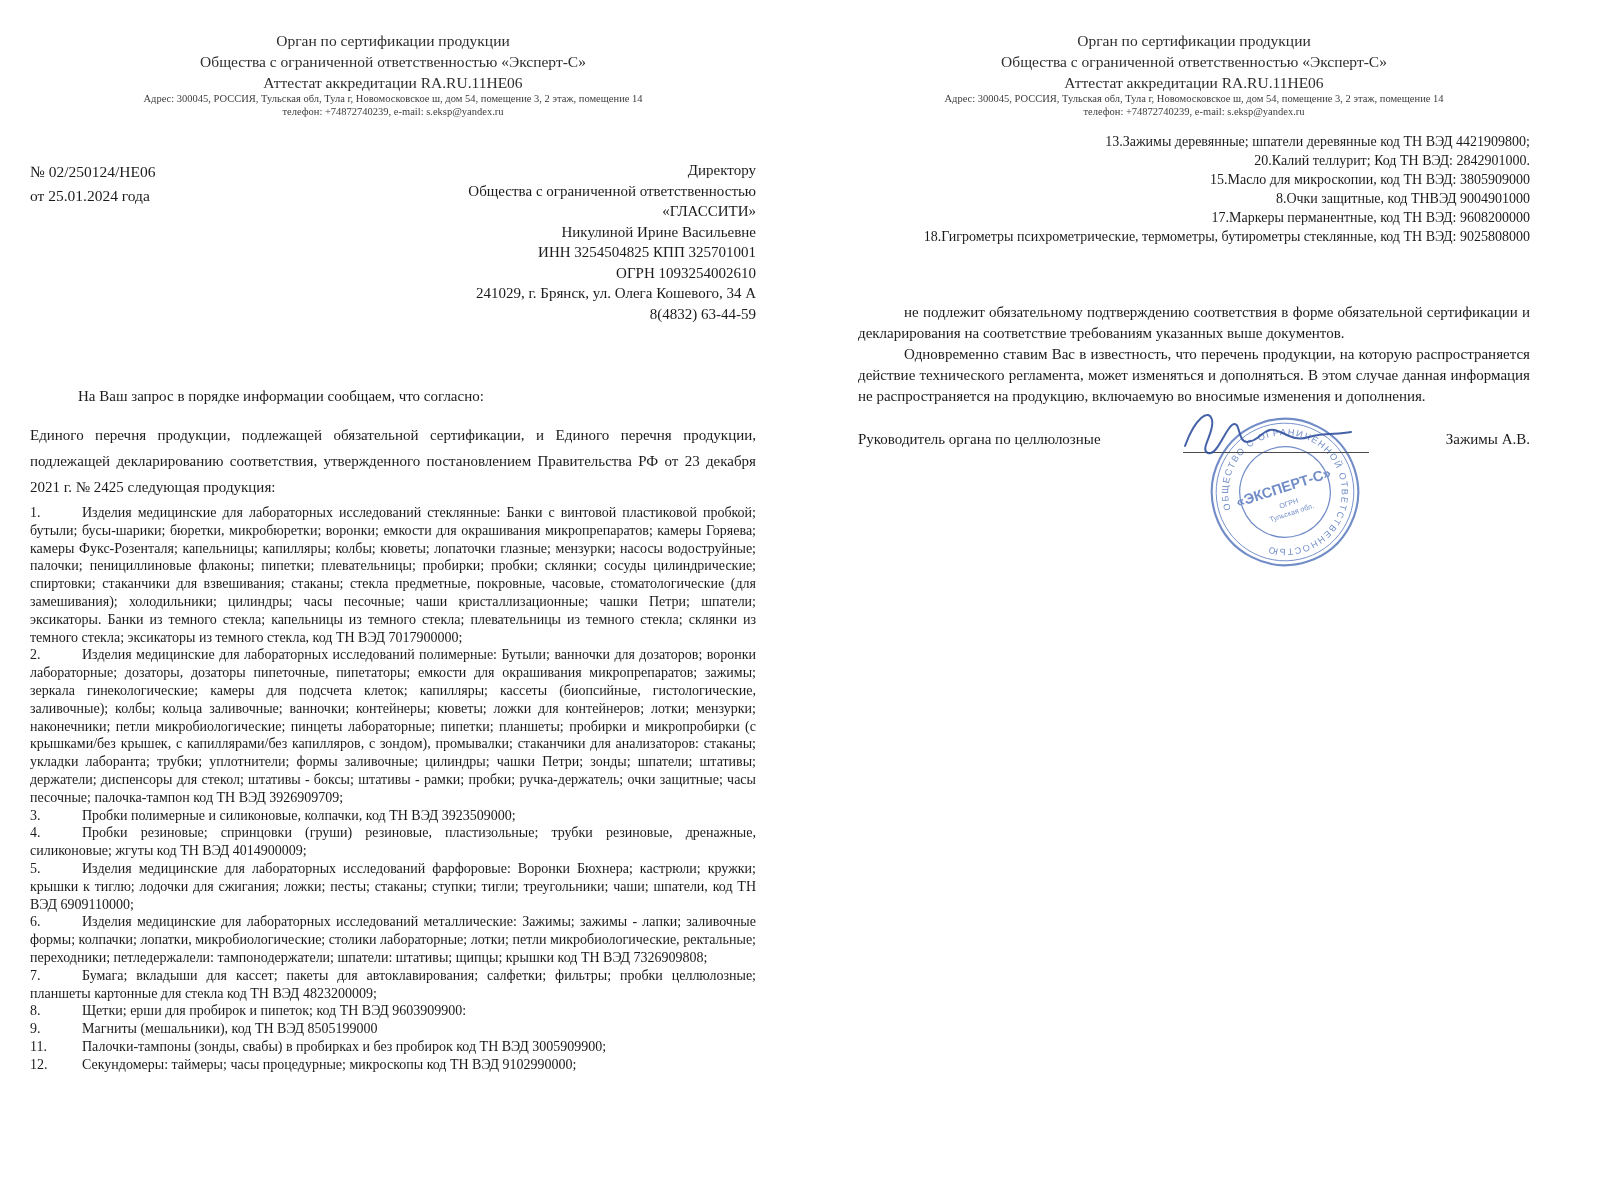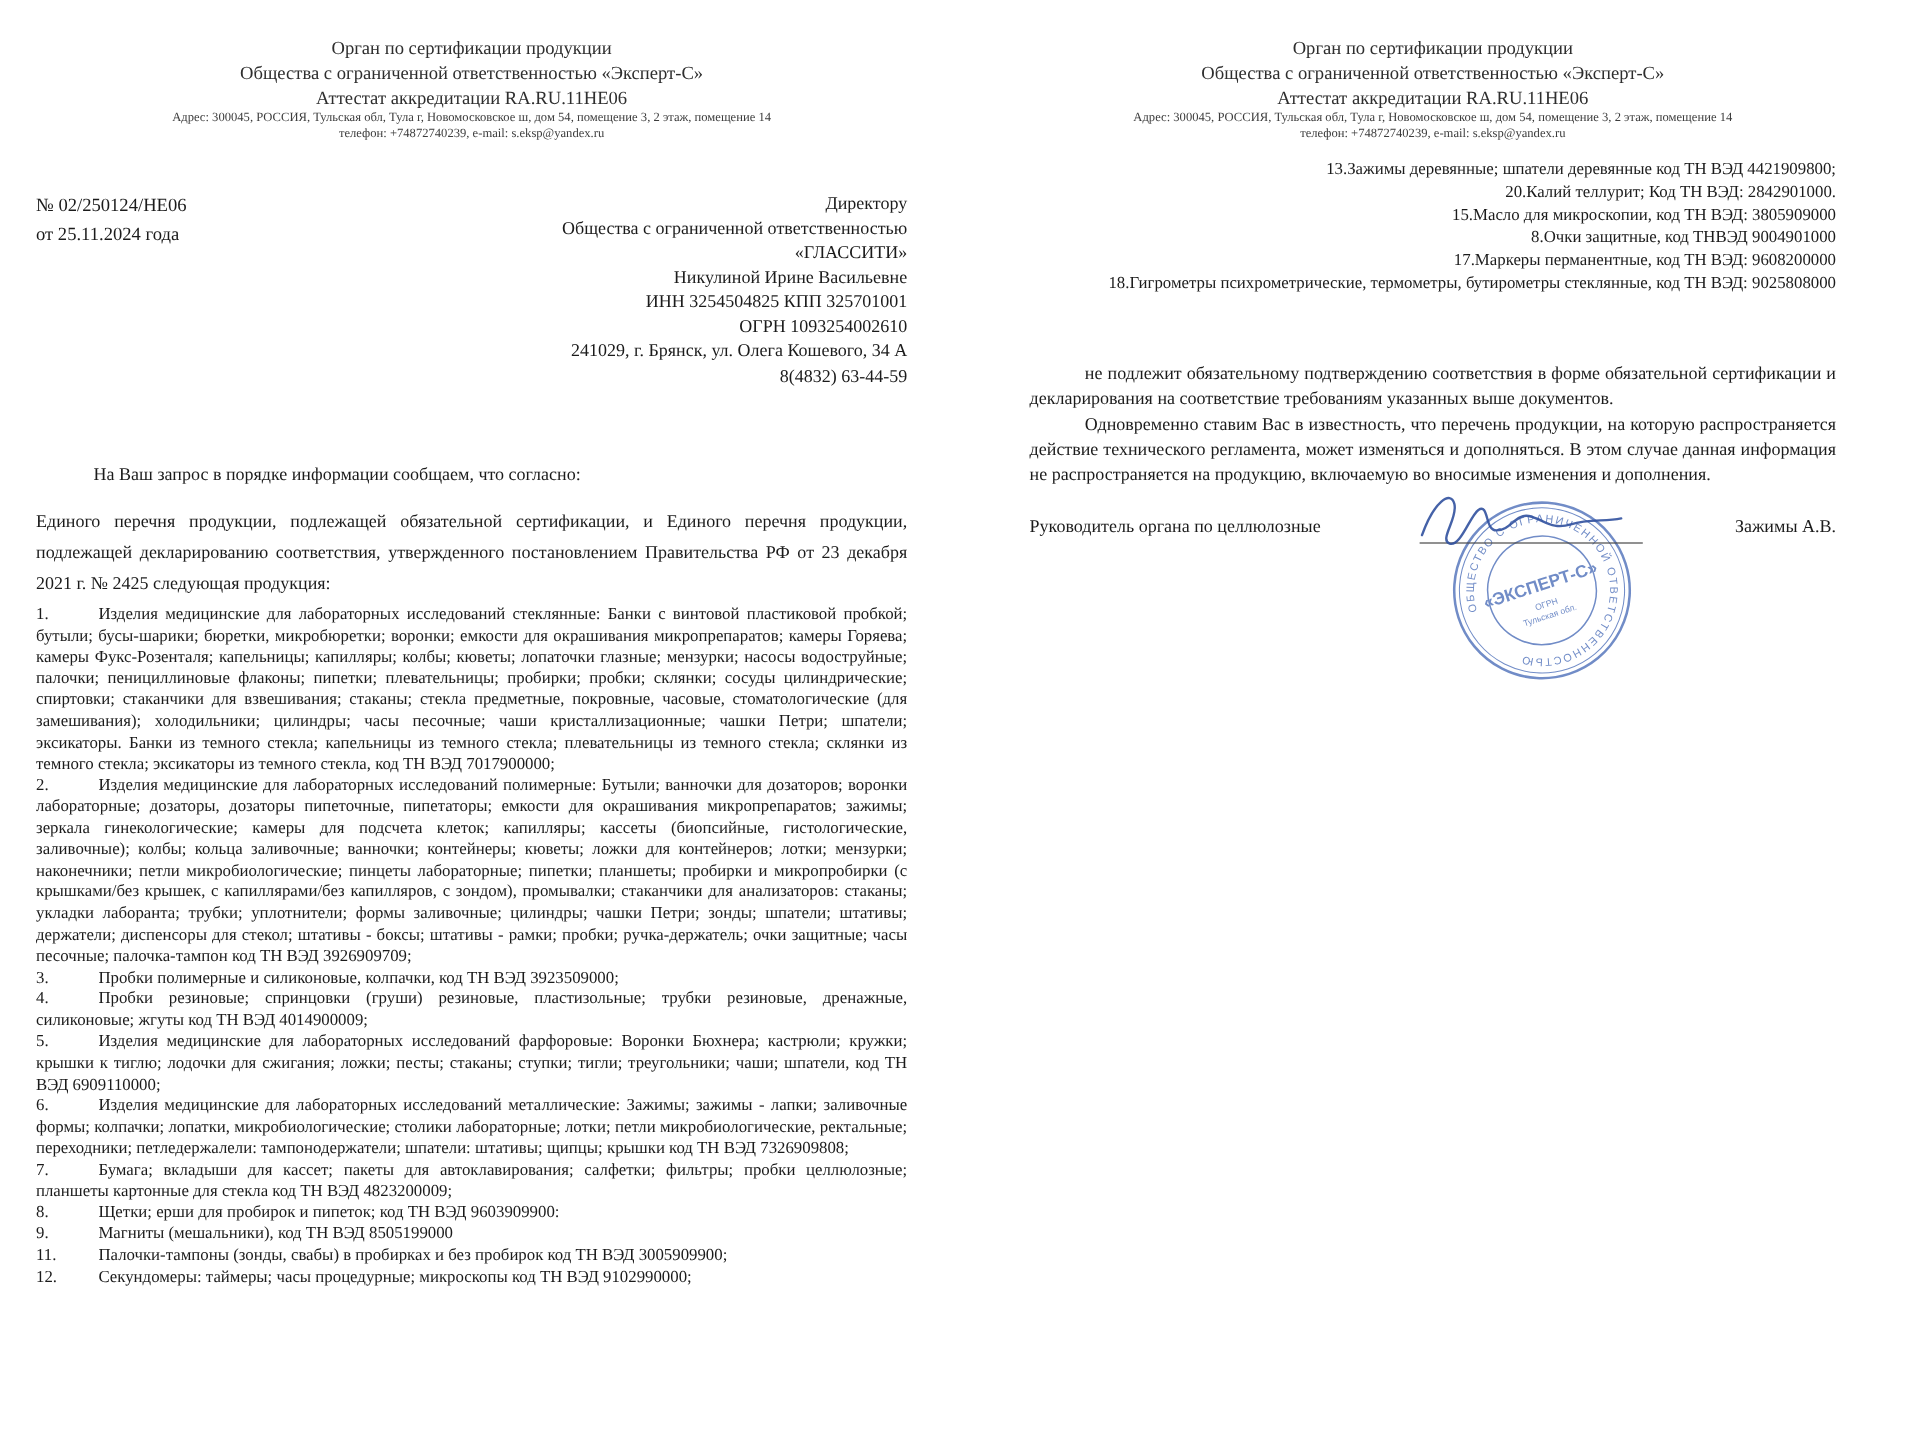--- a/index.html
+++ b/index.html
@@ -55,21 +55,21 @@
       <div class="h-line">Орган по сертификации продукции</div>
       <div class="h-line">Общества с ограниченной ответственностью «Эксперт-С»</div>
       <div class="h-line">Аттестат аккредитации RA.RU.11НЕ06</div>
       <div class="h-sub">Адрес: 300045, РОССИЯ, Тульская обл, Тула г, Новомосковское ш, дом 54, помещение 3, 2 этаж, помещение 14</div>
       <div class="h-sub">телефон: +74872740239, e-mail: s.eksp@yandex.ru</div>
     </div>
 
     <div class="ref-row">
       <div class="ref-block">
         <div>№ 02/250124/НЕ06</div>
-        <div>от 25.11.2024 года</div>
+        <div>от 25.01.2024 года</div>
       </div>
       <div class="addressee">
           <p class="addr-line">Директору</p>
           <p class="addr-line">Общества с ограниченной ответственностью</p>
           <p class="addr-line">«ГЛАССИТИ»</p>
           <p class="addr-line">Никулиной Ирине Васильевне</p>
           <p class="addr-line">ИНН 3254504825 КПП 325701001</p>
           <p class="addr-line">ОГРН 1093254002610</p>
           <p class="addr-line">241029, г. Брянск, ул. Олега Кошевого, 34 А</p>
           <p class="addr-line">8(4832) 63-44-59</p>

